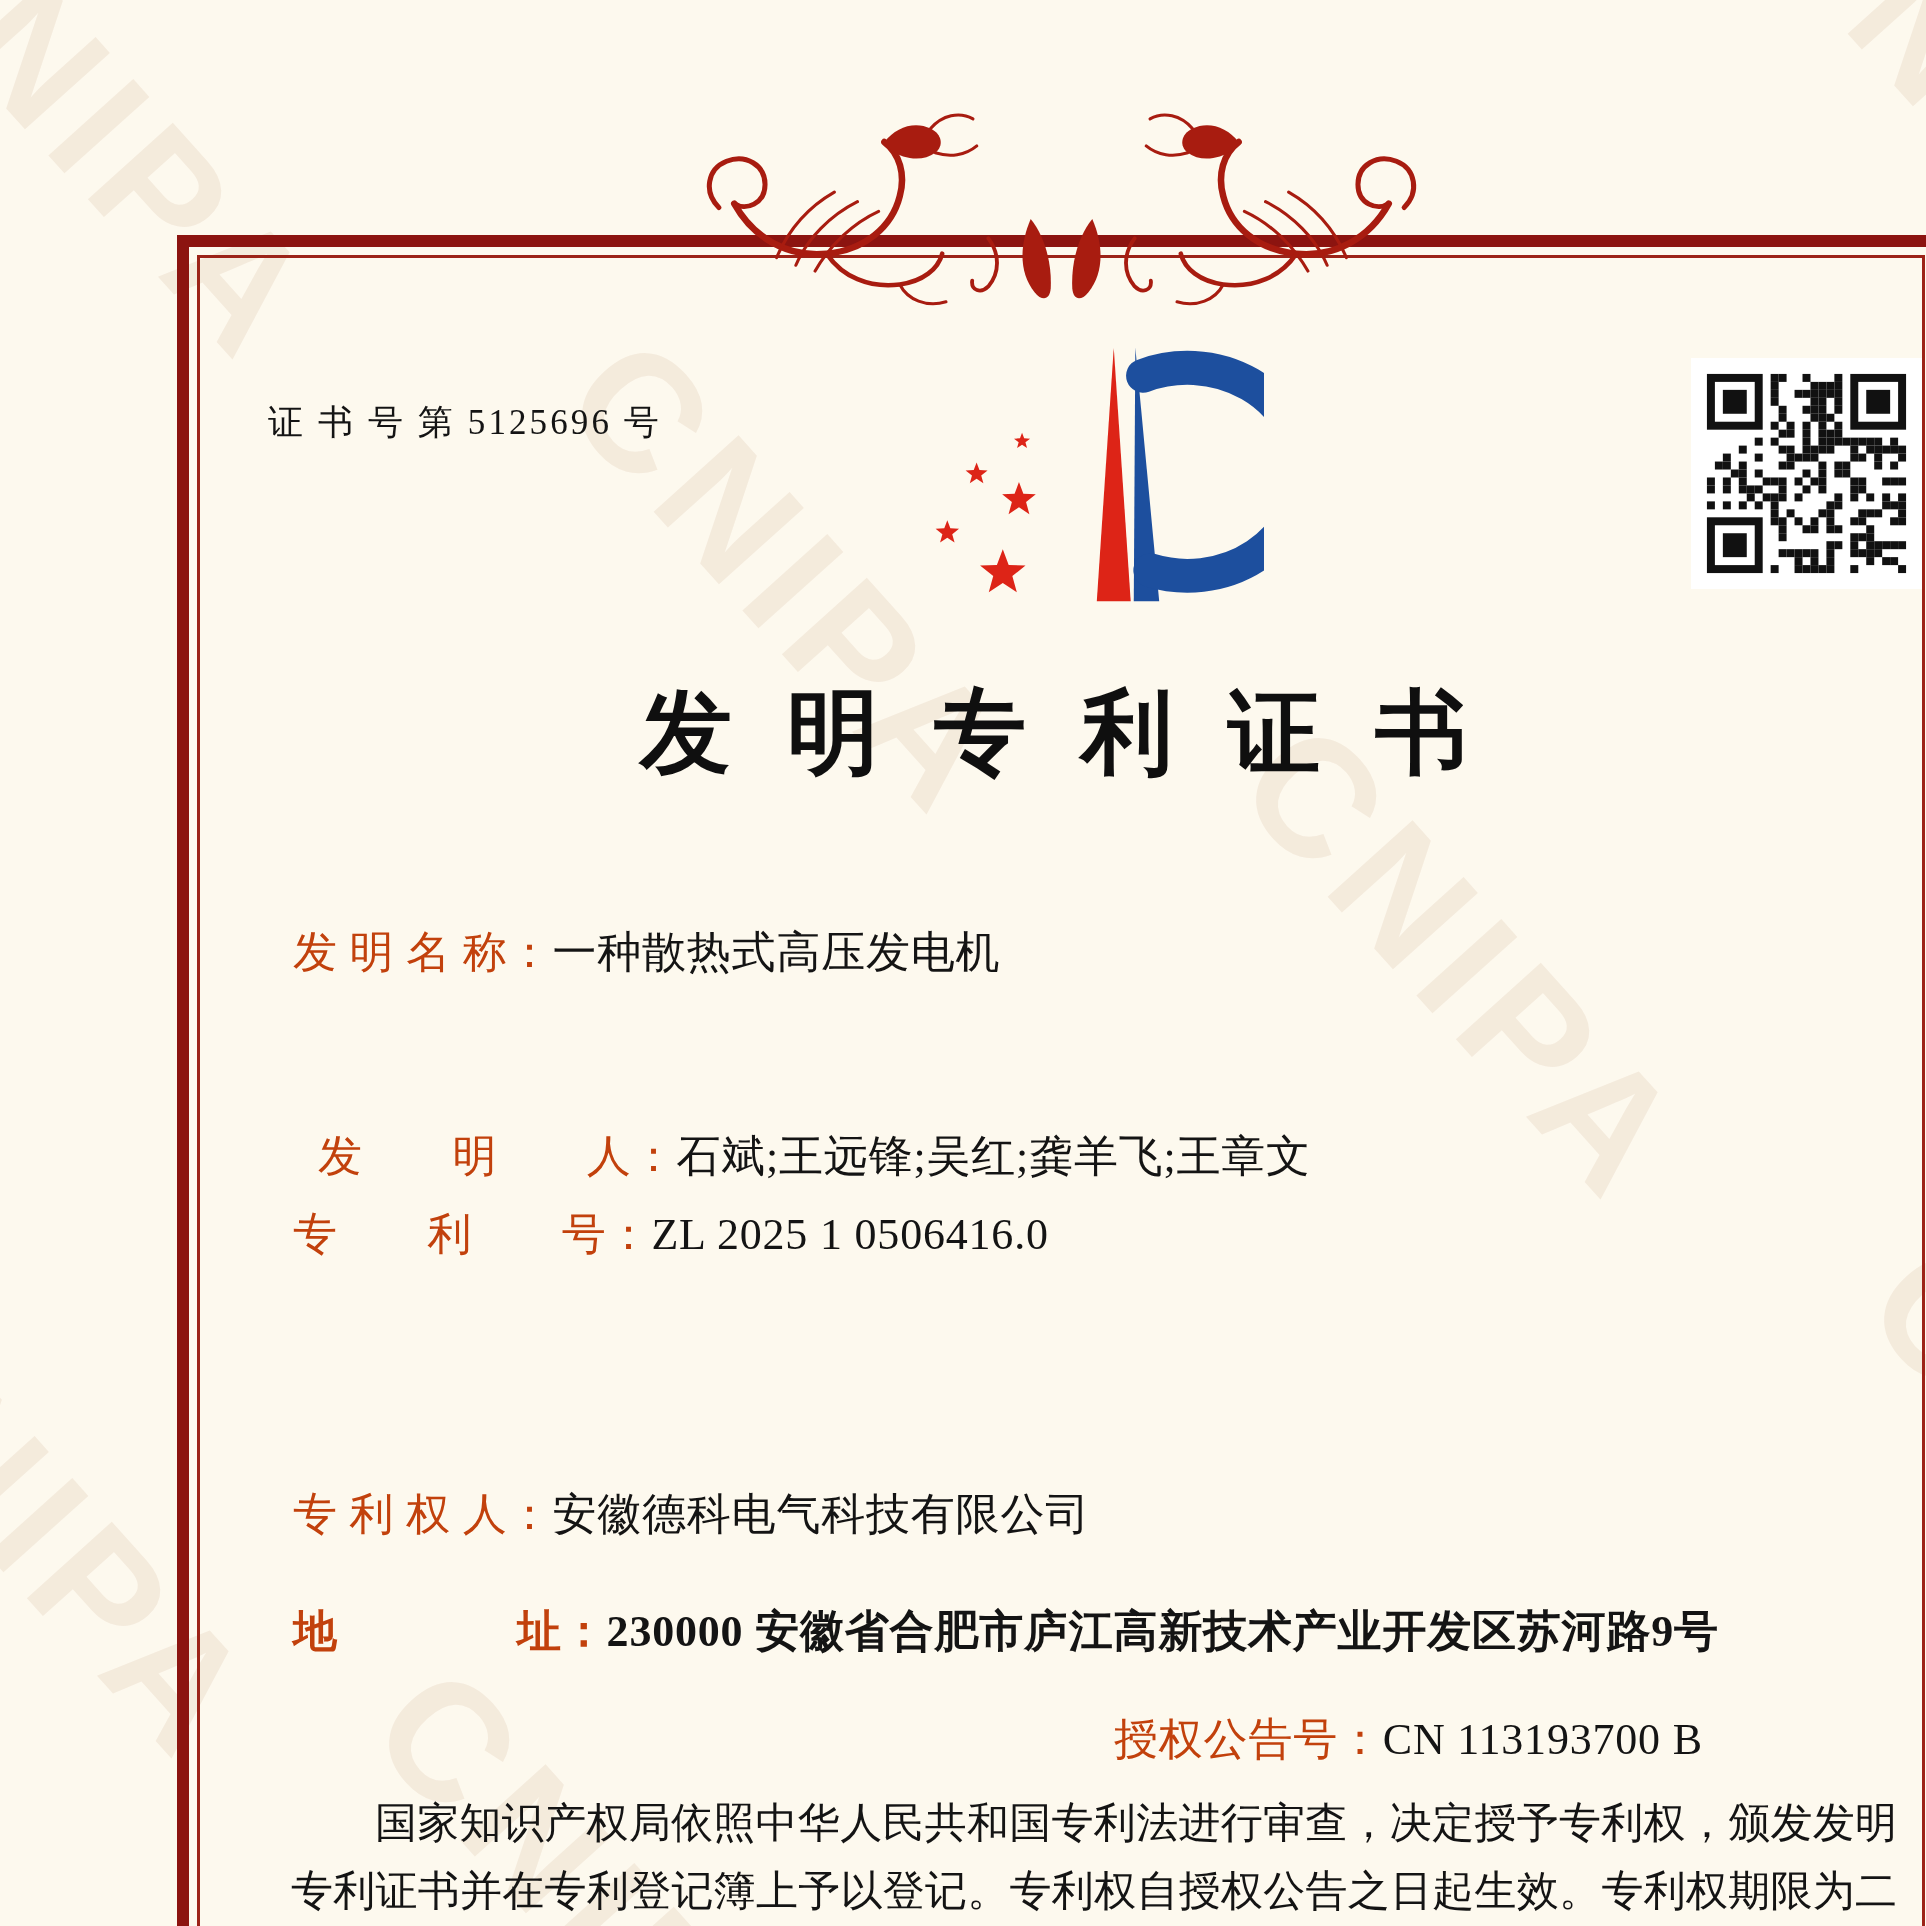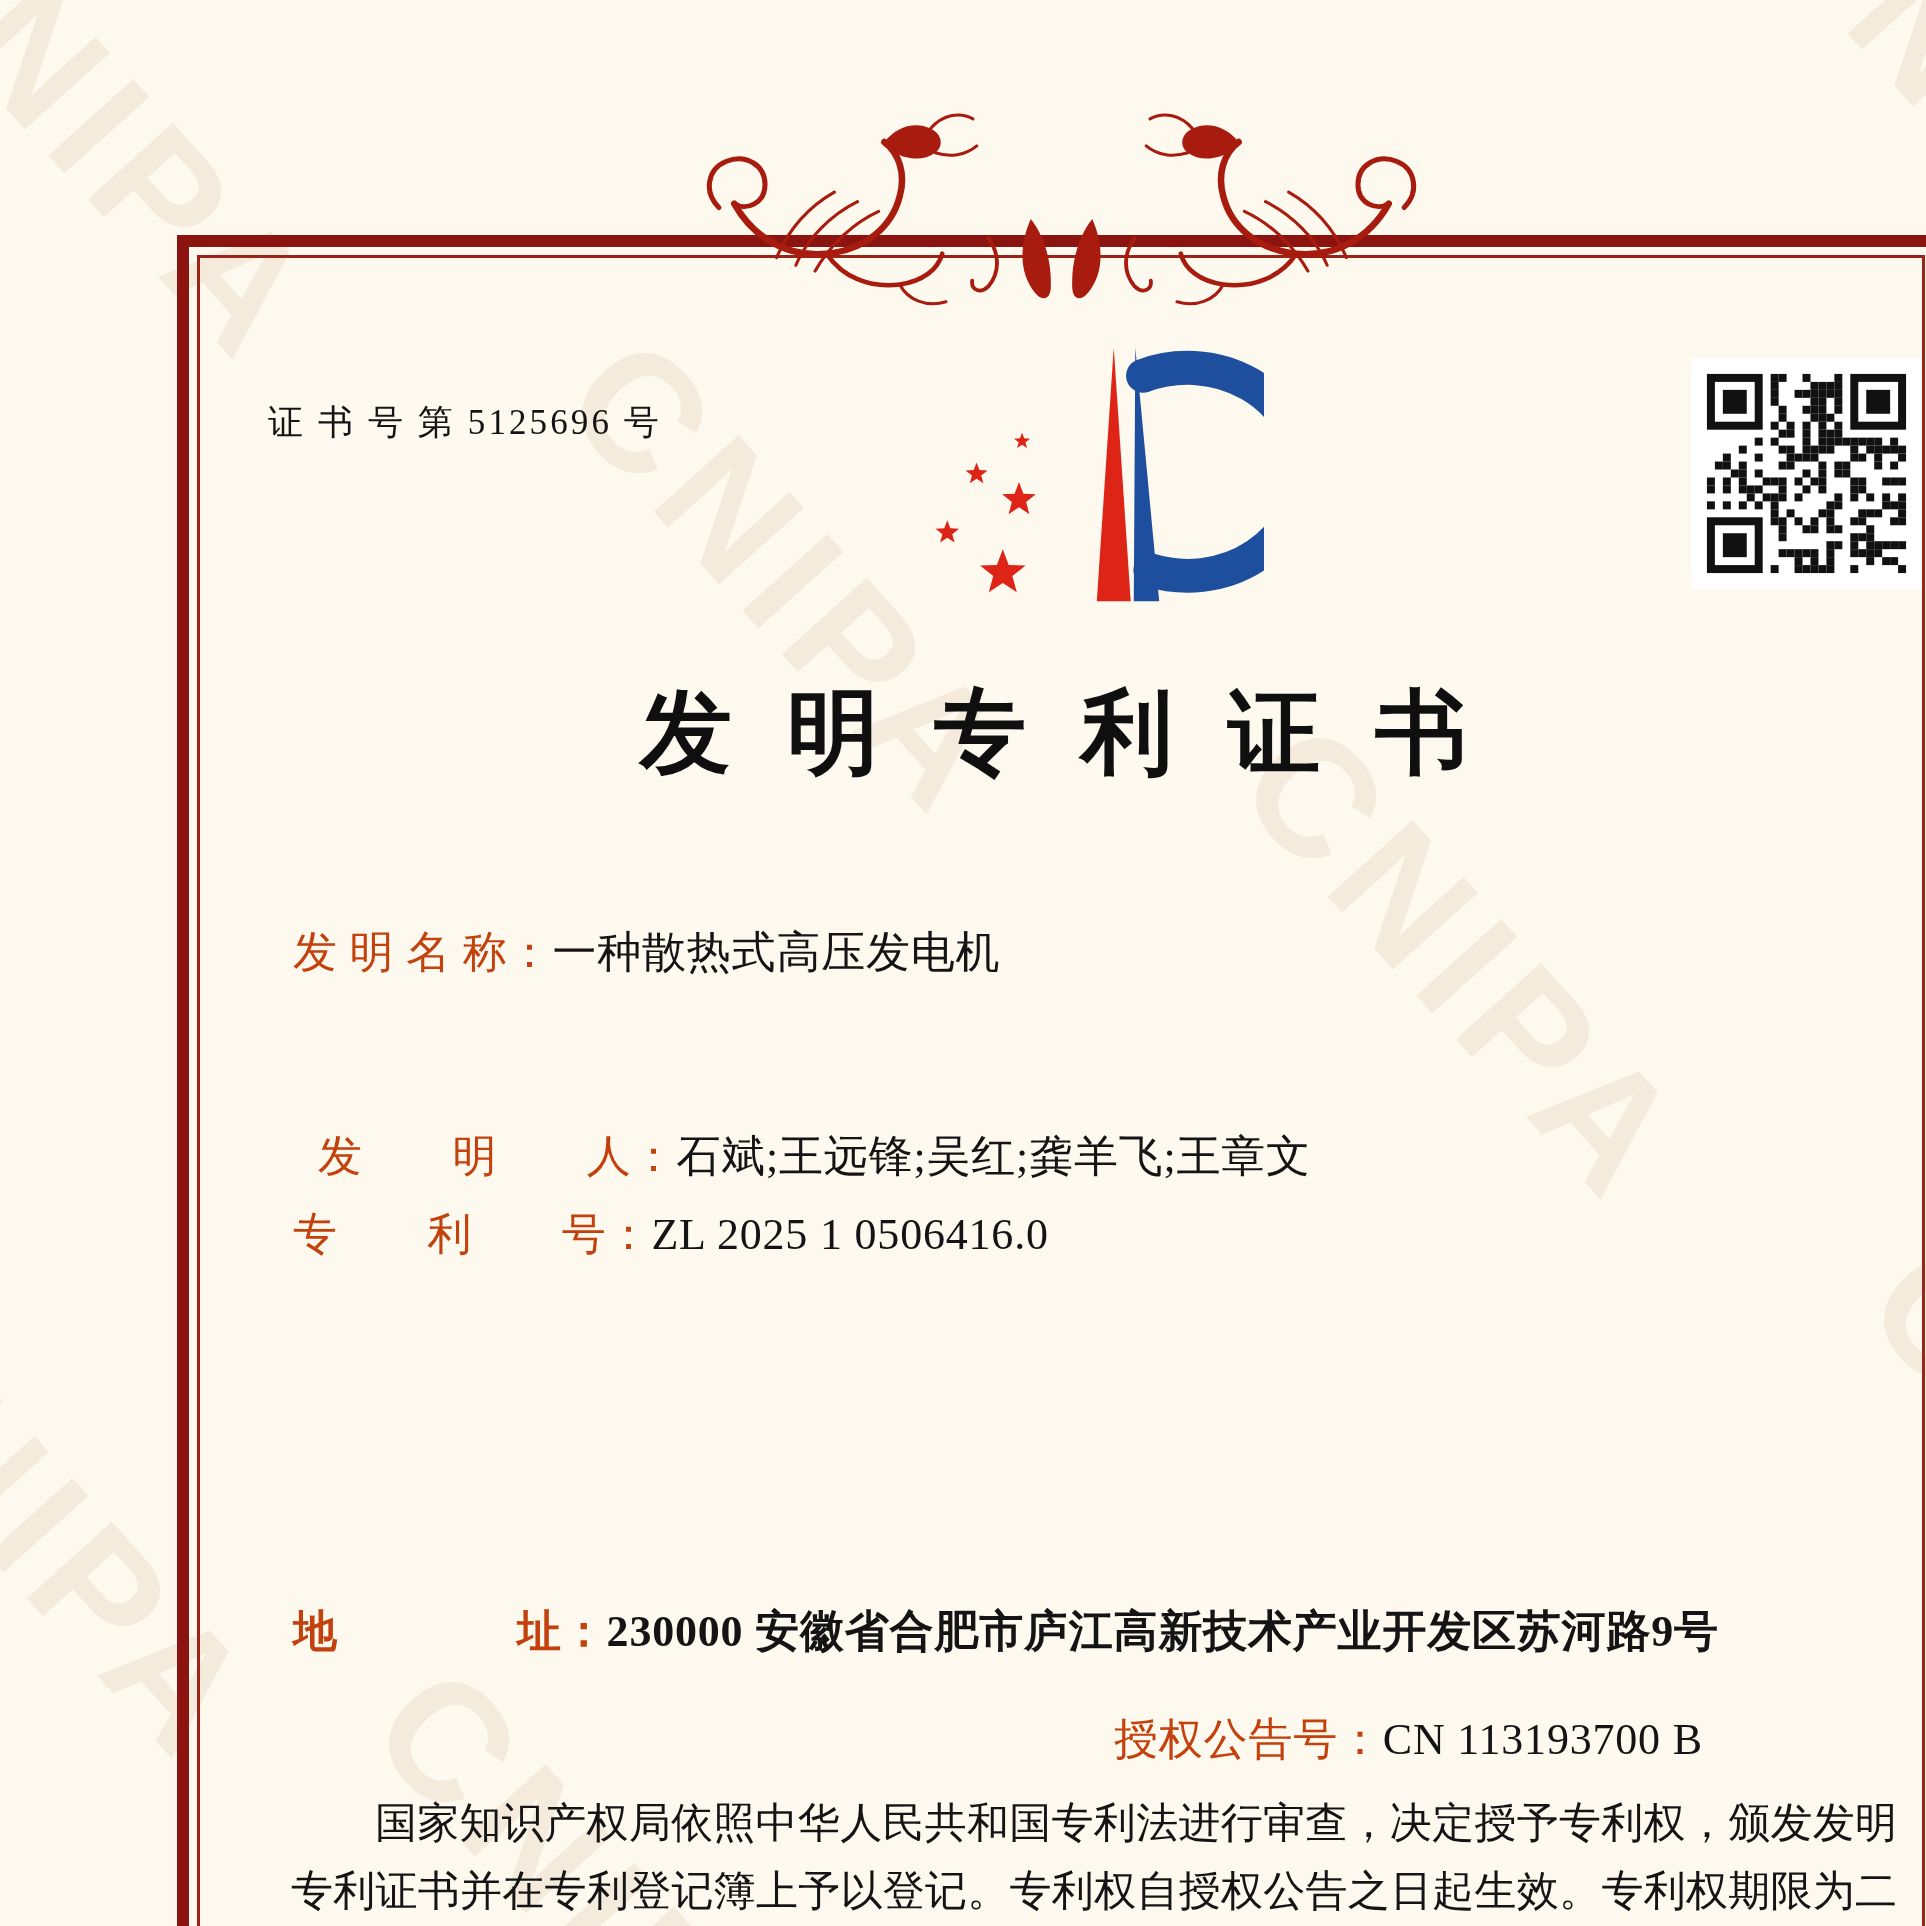--- a/index.html
+++ b/index.html
@@ -307,20 +307,23 @@
 
   <div class="field-row row-name">
     <span class="flabel">发 明 名 称：</span><span class="fvalue">一种散热式高压发电机</span>
   </div>
   <div class="field-row row-inv">
     <span class="flabel">发　　明　　人：</span><span class="fvalue">石斌;王远锋;吴红;龚羊飞;王章文</span>
   </div>
   <div class="field-row row-pat">
     <span class="flabel">专　　利　　号：</span><span class="fvalue">ZL 2025 1 0506416.0</span>
   </div>
+  <div class="field-row row-own">
+    <span class="flabel">专 利 权 人：</span><span class="fvalue">安徽德科电气科技有限公司</span>
+  </div>
   <div class="field-row row-addr">
     <span class="flabel">地　　　　址：</span><span class="fvalue">230000 安徽省合肥市庐江高新技术产业开发区苏河路9号</span>
   </div>
   <div class="field-row row-grant">
     <span class="grant2"><span class="flabel">授权公告号：</span><span class="fvalue">CN 113193700 B</span></span>
   </div>
 
   <div class="body-text">
     <p>国家知识产权局依照中华人民共和国专利法进行审查，决定授予专利权，颁发发明专利证书并在专利登记簿上予以登记。专利权自授权公告之日起生效。专利权期限为二十年，自申请日起算。</p>
 

